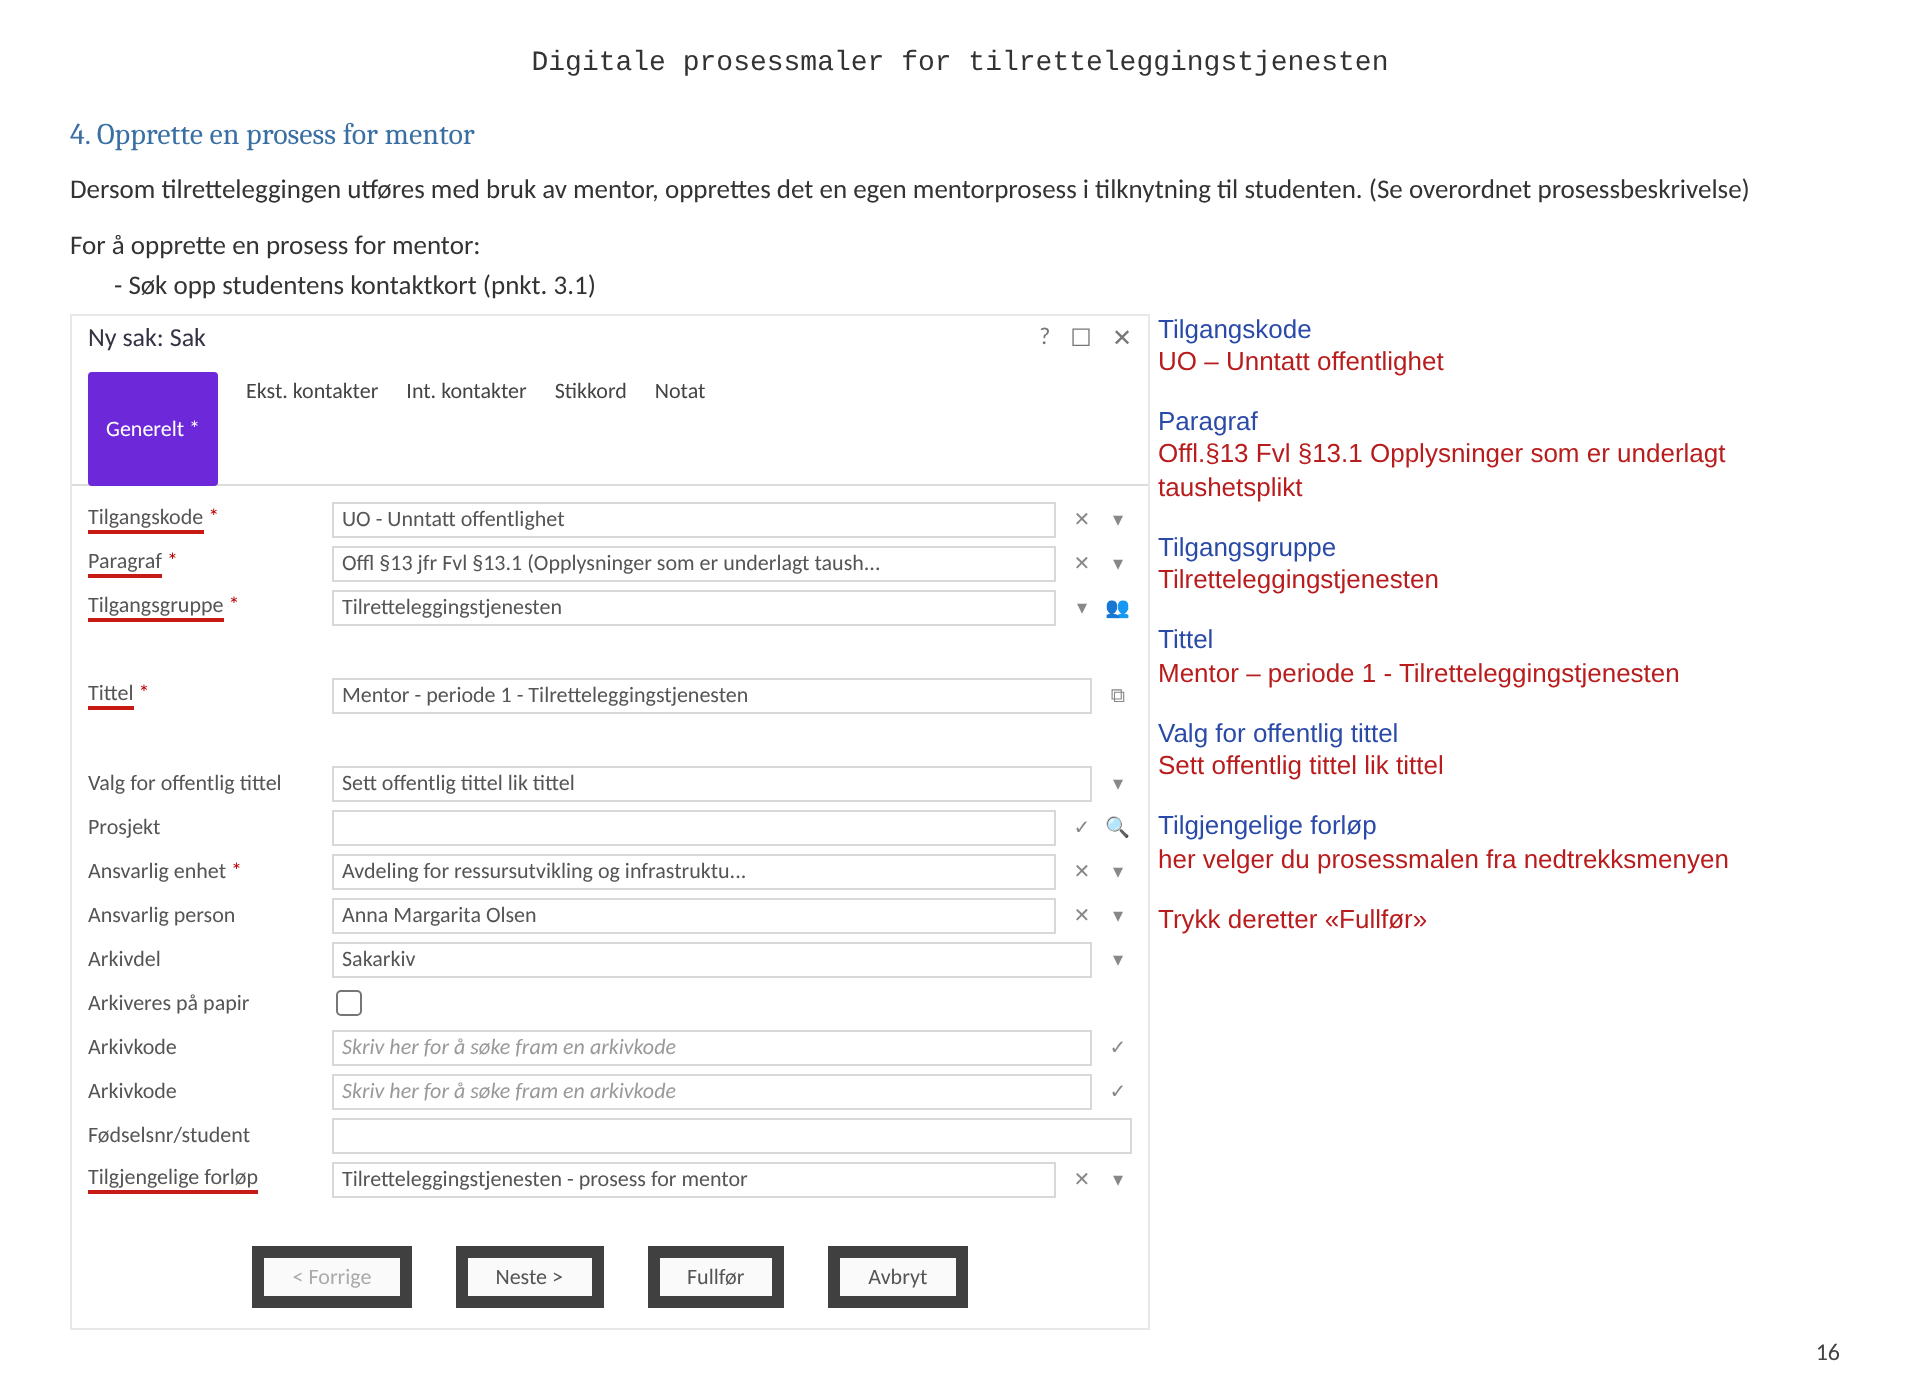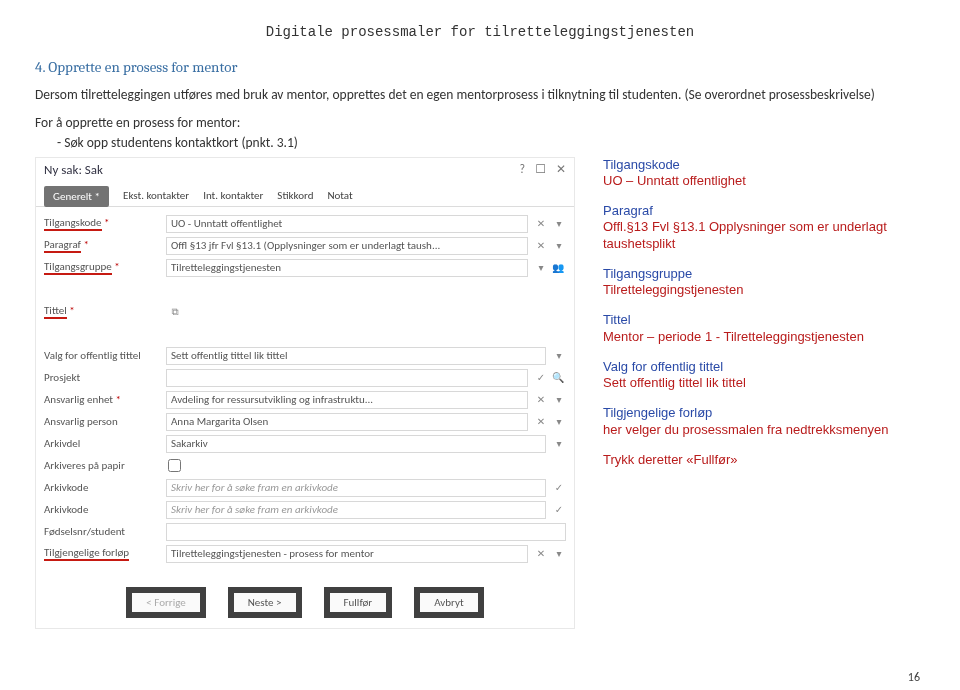--- a/index.html
+++ b/index.html
@@ -28,21 +28,21 @@
     font-family: Cambria, Georgia, serif;
   }
   .paragraph {
     font-size: 13.5px;
     line-height: 1.35;
     margin-bottom: 10px;
   }
   .bullet-block { margin-left: 22px; font-size: 13.5px; line-height: 1.35; }
   .bullet-block .bul::before { content: "-  "; }
 
-  .main-row { display: flex; gap: 28px; margin-top: 4px; }
+  .main-row { display: flex; gap: 4px; margin-top: 4px; }
   .screenshot {
     width: 540px;
     flex: 0 0 540px;
     font-size: 11px;
     color: #444;
     background: #fff;
     border: 1px solid #e8e8e8;
   }
   .shot-top {
     display:flex; align-items:center; justify-content:space-between;
@@ -53,21 +53,21 @@
   .top-icons { display:flex; gap:10px; color:#777; font-size:12px; }
 
   .tabs {
     display:flex; gap: 14px;
     padding: 6px 8px 0;
     font-size: 11px;
     border-bottom: 1px solid #dcdcdc;
   }
   .tab { padding: 4px 0; cursor:pointer; }
   .tab.active {
-    background:#737373; color:#fff; padding:4px 9px;
+    background:#6d28d9; color:#fff; padding:22px 9px;
     border-radius:2px;
     position:relative; top:1px;
   }
 
   .form-area { padding: 6px 8px 8px; }
   .form-row {
     display:flex; align-items:center;
     min-height: 22px;
     gap:4px;
   }
@@ -174,20 +174,21 @@
         <div class="form-label req"><span class="underline-red">Tilgangsgruppe</span></div>
         <div class="field dd">Tilretteleggingstjenesten</div>
         <div class="end-icons">
             <span>▾</span>
             <span>👥</span>
           </div>
       </div>
       <div class="form-row" style="height:8px"></div>
       <div class="form-row">
         <div class="form-label req"><span class="underline-red">Tittel</span></div>
+        <div class="field">Mentor - periode 1 - Tilretteleggingstjenesten</div>
         <div class="end-icons">
             <span>⧉</span>
           </div>
       </div>
       <div class="form-row" style="height:8px"></div>
       <div class="form-row">
         <div class="form-label">Valg for offentlig tittel</div>
         <div class="field dd">Sett offentlig tittel lik tittel</div>
         <div class="end-icons">
             <span>▾</span>

